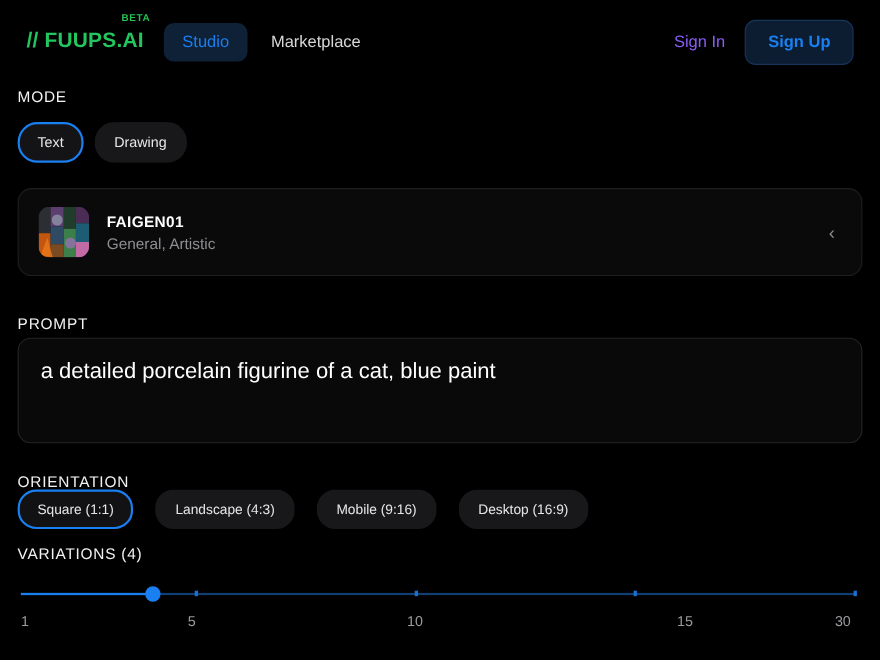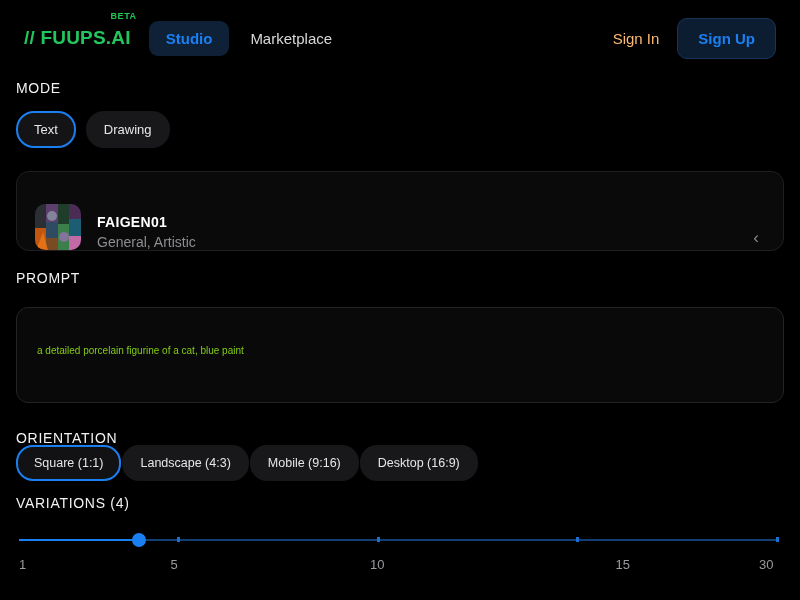--- a/index.html
+++ b/index.html
@@ -62,32 +62,32 @@
     padding: 9px 17px;
     border-radius: 9px;
     font-size: 15px;
     color: #d8d8d8;
     white-space: nowrap;
     cursor: pointer;
   }
   .nav-item.active {
     background: #0e2137;
     color: #1a7ff0;
-    font-weight: bold;
+    font-weight: normal;
   }
 
   .header-spacer { flex: 1; }
 
   .auth {
     display: flex;
     align-items: center;
     gap: 18px;
   }
   .signin {
-    color: #fdba74;
+    color: #8b5cf6;
     font-size: 15px;
     cursor: pointer;
     white-space: nowrap;
   }
   .signup {
     padding: 11px 20px;
     border-radius: 10px;
     background: #0d1d31;
     border: 1px solid #17355a;
     color: #1a7ff0;
@@ -132,21 +132,21 @@
   
   .model-card {
     position: absolute;
     left: 16px; top: 171px;
     width: 768px;
     height: 80px;
     background: #0a0a0b;
     border: 1px solid #1f1f22;
     border-radius: 13px;
     display: flex;
-    align-items: flex-end;
+    align-items: center;
     padding: 0 18px;
     cursor: pointer;
   }
   .model-thumb {
     width: 46px;
     height: 46px;
     border-radius: 10px;
     flex: 0 0 auto;
     overflow: hidden;
     position: relative;
@@ -172,45 +172,44 @@
   .card-spacer { flex: 1; }
   .chevron {
     color: #8a8a8e;
     font-size: 17px;
     line-height: 1;
     padding: 4px 6px;
     cursor: pointer;
   }
 
   
-  .prompt-label { position: absolute; left: 16px; top: 270px; }
+  .prompt-label { position: absolute; left: 16px; top: 286px; }
   .prompt-box {
     position: absolute;
     left: 16px; top: 307px;
     width: 768px;
     height: 96px;
     background: #09090a;
     border: 1px solid #242427;
     border-radius: 12px;
     padding: 16px 20px;
   }
   .prompt-text {
-    color: #84cc16;
-    font-size: 10px;
+    color: #ffffff;
+    font-size: 20px;
     line-height: 1.4;
-    margin-top: 20px;
   }
 
   
   .orient-label { position: absolute; left: 16px; top: 430px; }
   .orient-row {
     position: absolute;
     left: 16px; top: 445px;
     display: flex;
-    gap: 1px;
+    gap: 20px;
   }
   .orient-pill {
     padding: 9px 16px;
     border-radius: 17px;
     background: #18181a;
     border: 2px solid transparent;
     color: #e6e6e6;
     font-size: 12.5px;
     cursor: pointer;
     white-space: nowrap;

